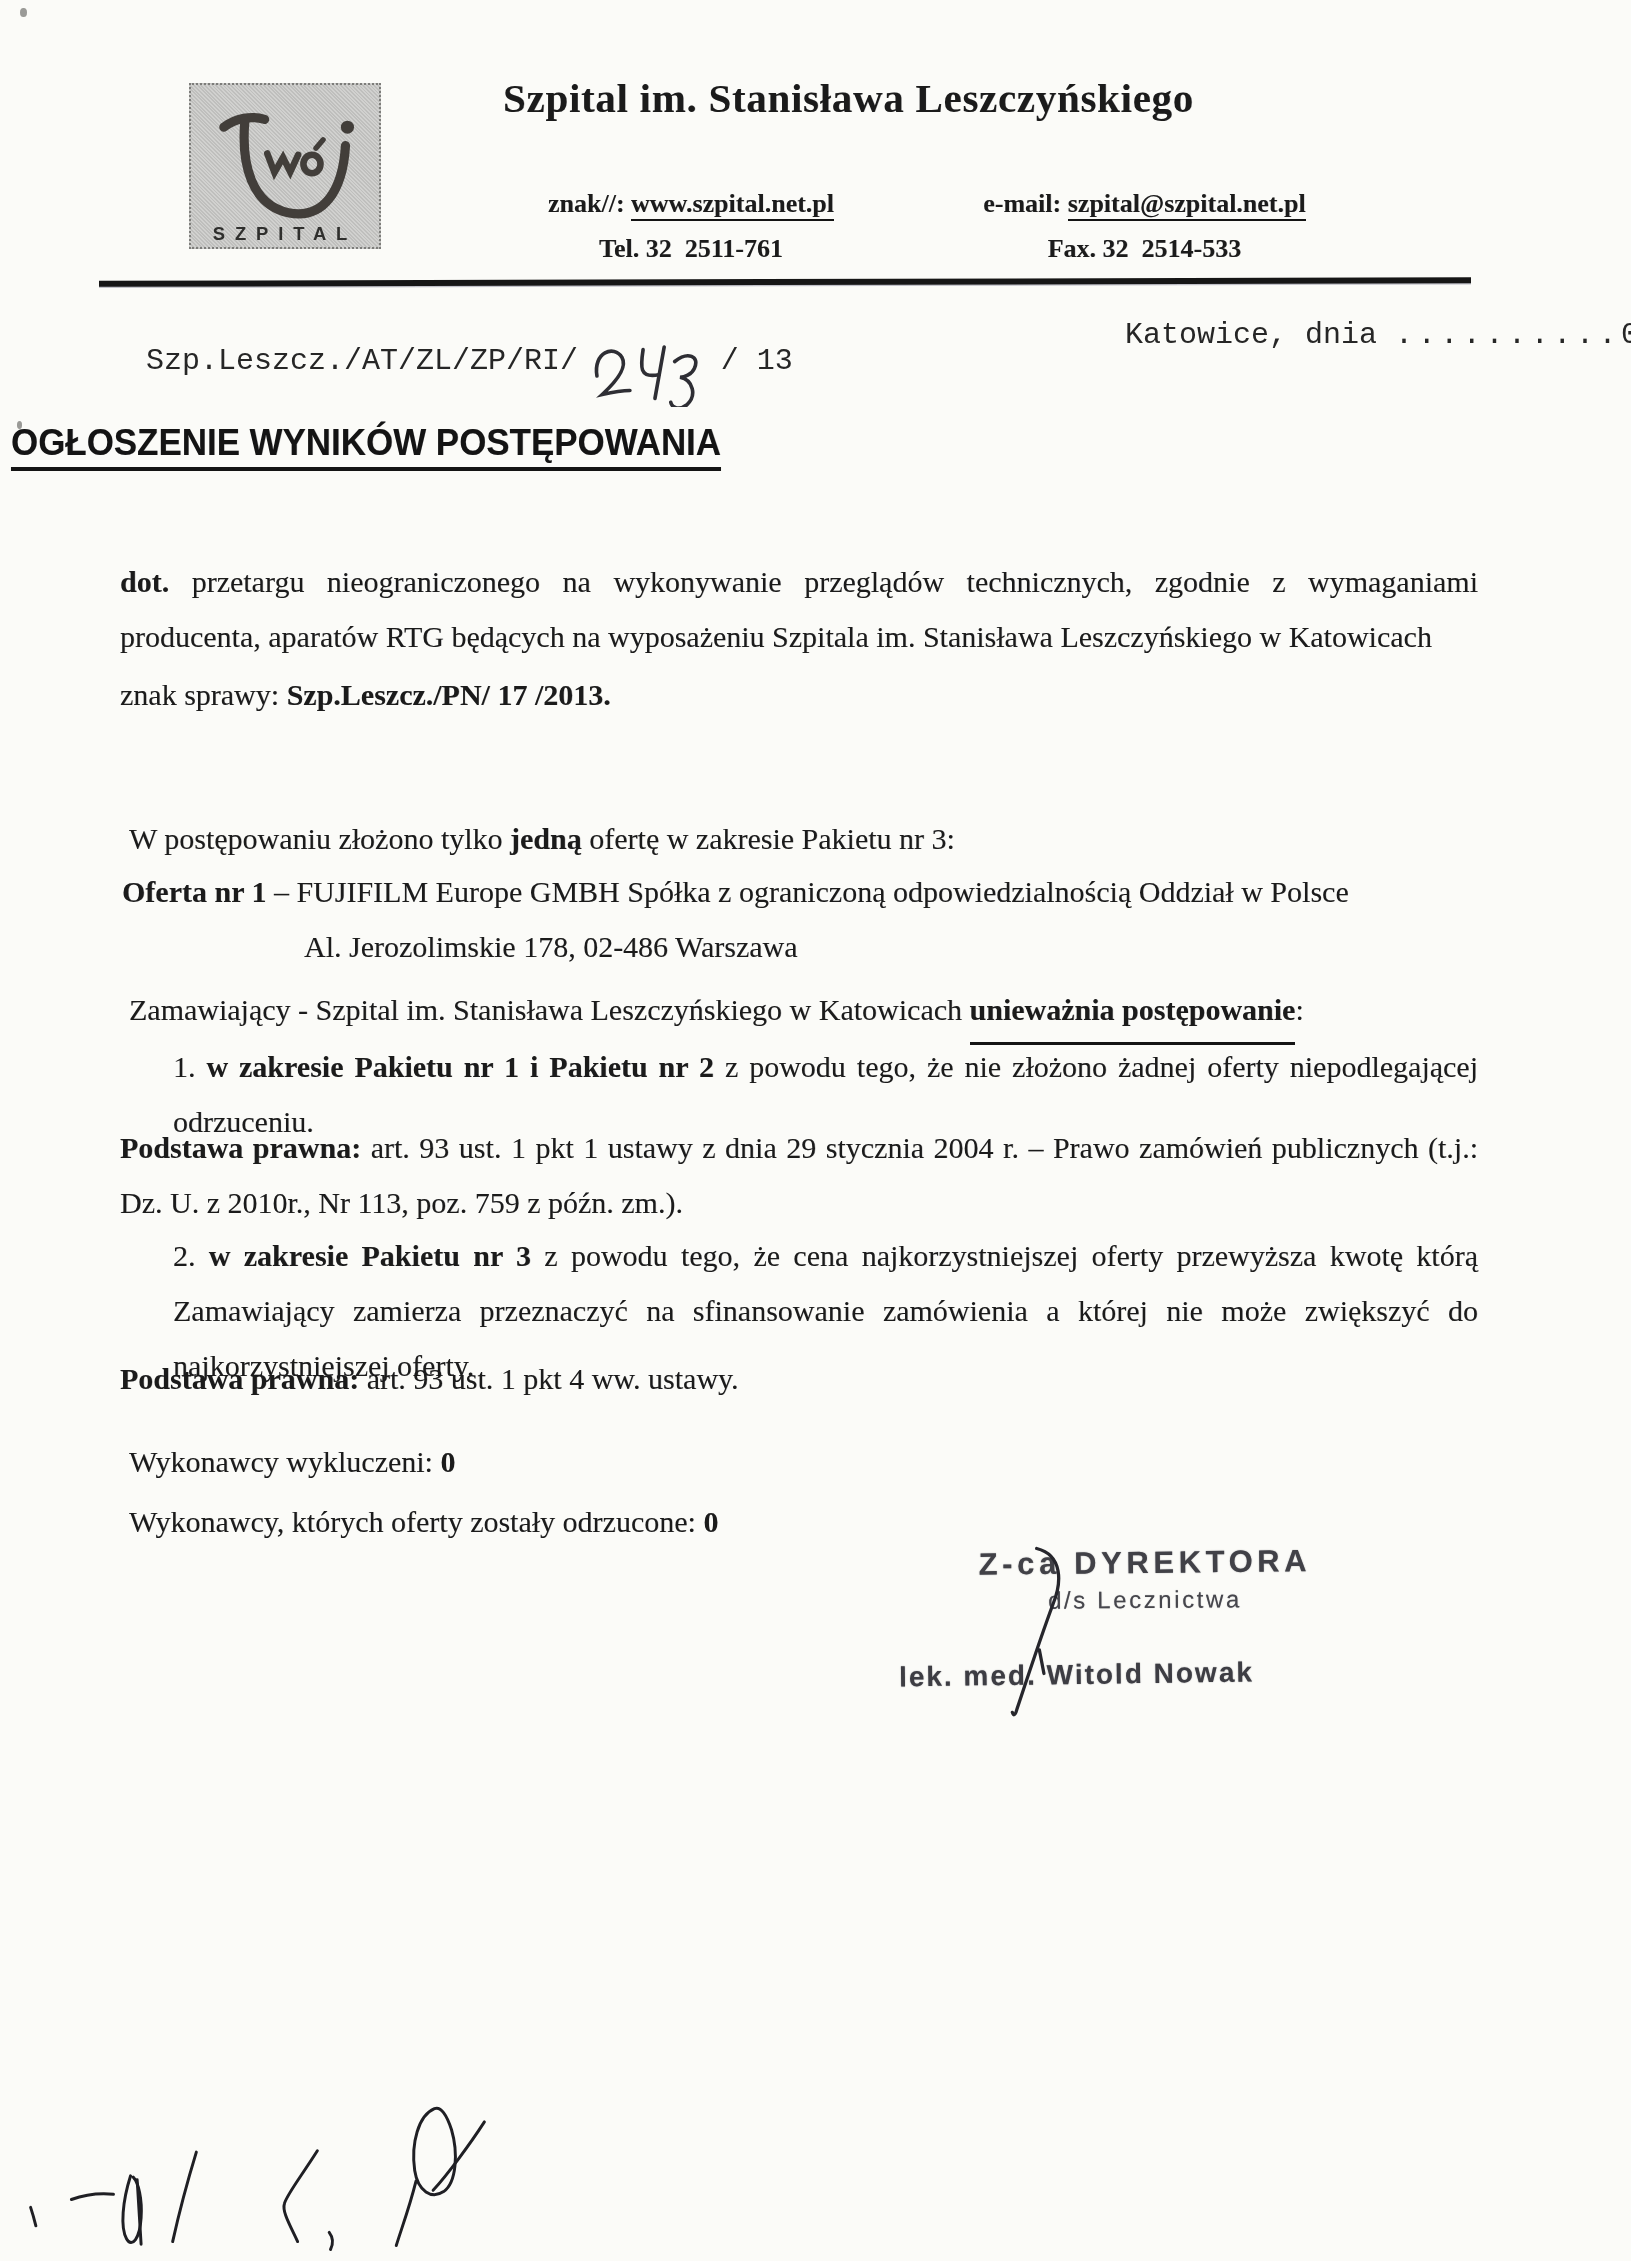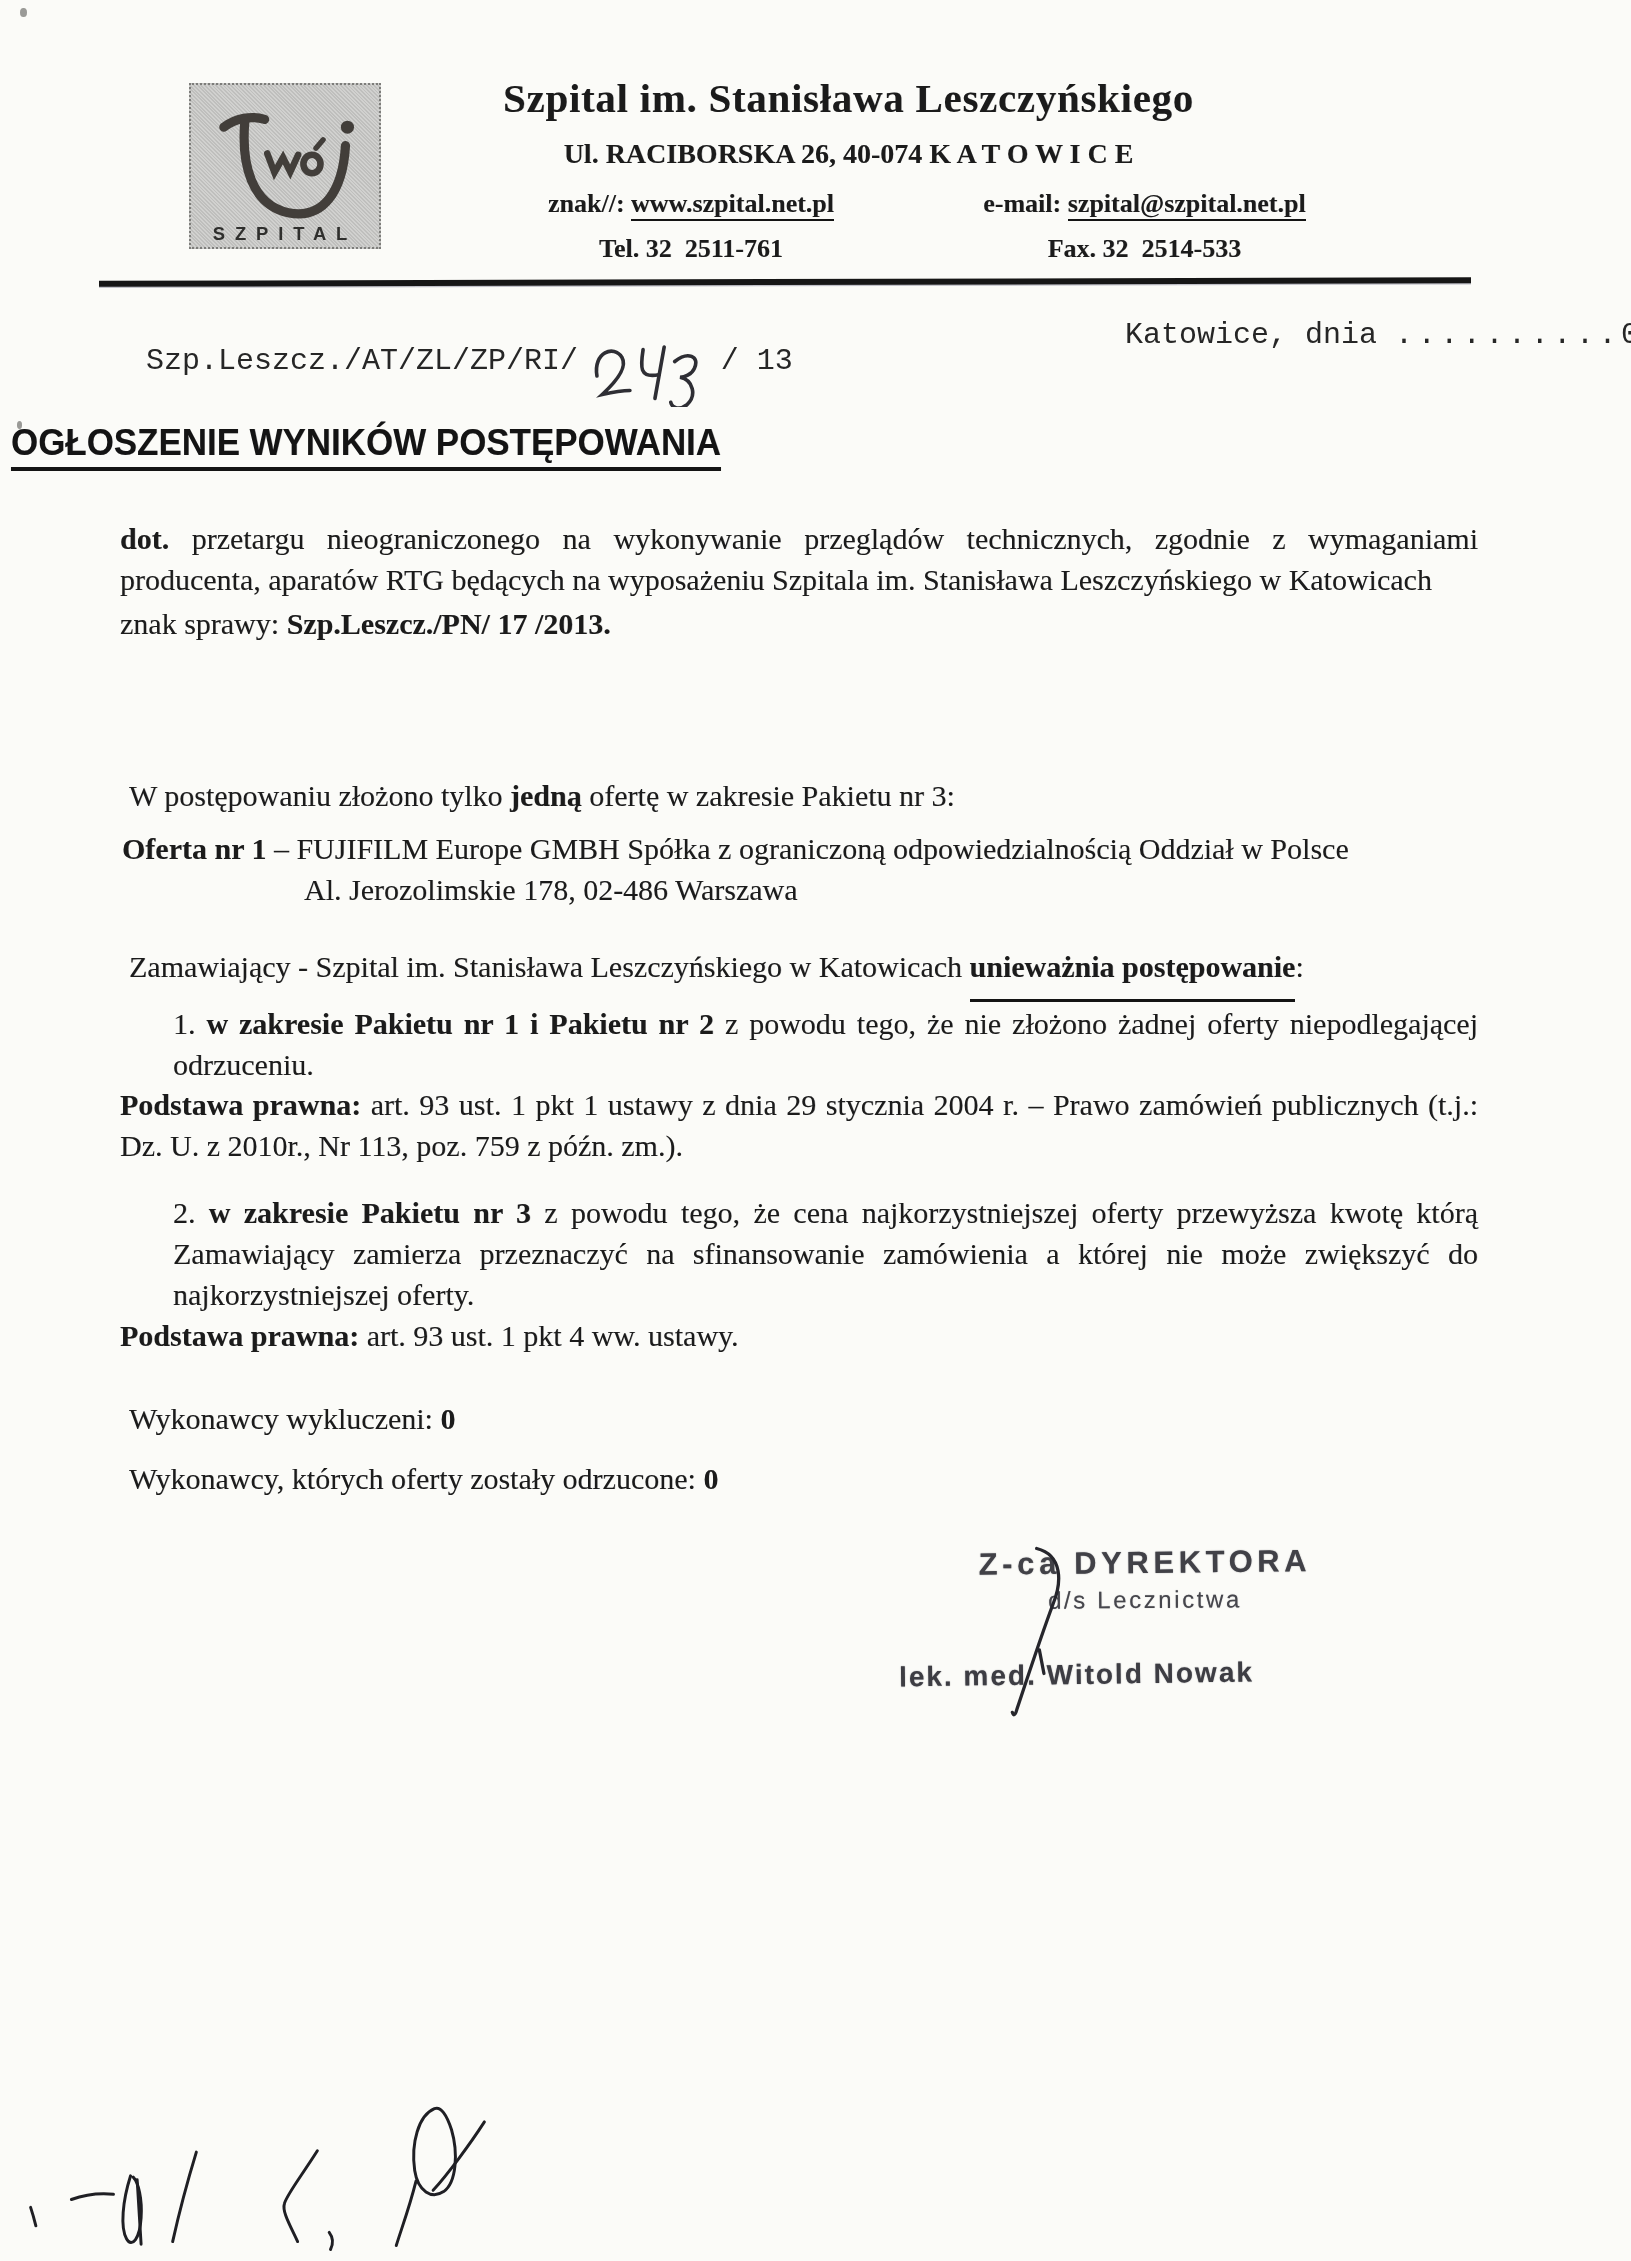--- a/index.html
+++ b/index.html
@@ -50,21 +50,21 @@
   
   .doc-title-wrap { position:absolute; top:422px; left:0; width:1592px; text-align:left; }
   .doc-title {
     display:inline-block;
     font-family:"Liberation Sans", sans-serif; font-weight:bold; font-size:36px;
     letter-spacing:0px; transform:scaleX(0.97); transform-origin:center;
     border-bottom:4px solid #141414; padding-bottom:2.6px; color:#141414;
   }
 
   
-  .para { position:absolute; font-size:30px; line-height:41px; color:#1b1b1b; }
+  .para { position:absolute; font-size:30px; line-height:55px; color:#1b1b1b;margin-top:36px; }
   .just { text-align:justify; }
   b, .b { font-weight:bold; }
   .subject      { left:120px; top:518px;  width:1358px; }
   .case-line    { margin-top:2.6px; }
   .offers-intro { left:129px; top:775px; width:1355px; }
   .offer-block  { left:122px; top:828px; width:1359px; padding-left:182px; text-indent:-182px; box-sizing:border-box;}
   .annul-line   { left:129px; top:946px; width:1382px; white-space:nowrap; }
   .annul-u      { border-bottom:3.3px solid #141414; padding-bottom:16px; }
   .item1        { left:173px; top:1003px; width:1305px; }
   .legal1       { left:120px; top:1084px; width:1358px; }
@@ -108,21 +108,20 @@
         <path d="M116,104 L127,133 L140,110 L151,132 L163,106" stroke-width="10"></path>
         <ellipse cx="184" cy="120" rx="13" ry="14" stroke-width="10"></ellipse>
         <path d="M190,96 L201,83" stroke-width="8"></path>
       </g>
       <circle cx="238" cy="64" r="10" fill="#423e3a"></circle>
       <text x="143" y="236" text-anchor="middle" font-family="Liberation Sans, sans-serif" font-size="28" font-weight="bold" letter-spacing="15" fill="#2f2f2d">SZPITAL</text>
     </svg>
   </div>
 
   <div class="hospital-name ink">Szpital im. Stanisława Leszczyńskiego</div>
-  <div class="address-line ink">Ul. RACIBORSKA 26, 40-074 K A T O W I C E</div>
 
   <div class="contact-left ink">
     <span>znak//:</span>
     <span class="u-link">www.szpital.net.pl</span>
   </div>
   <div class="contact-right ink">
     <span>e-mail:</span>
     <span class="u-link">szpital@szpital.net.pl</span>
   </div>
   <div class="tel ink">Tel. 32&nbsp;&nbsp;2511-761</div>

